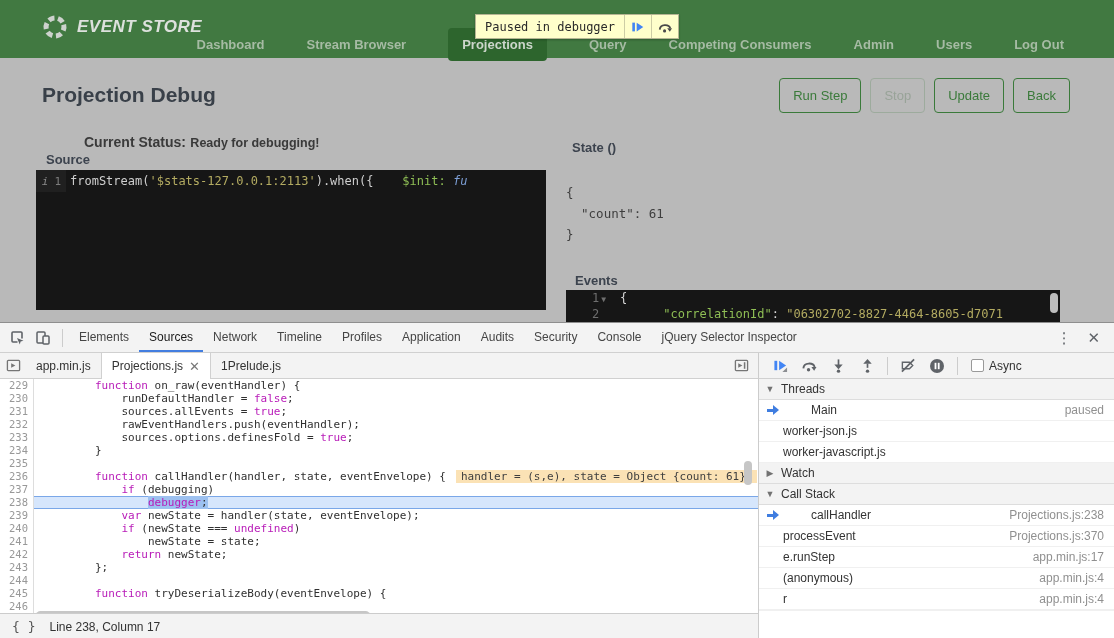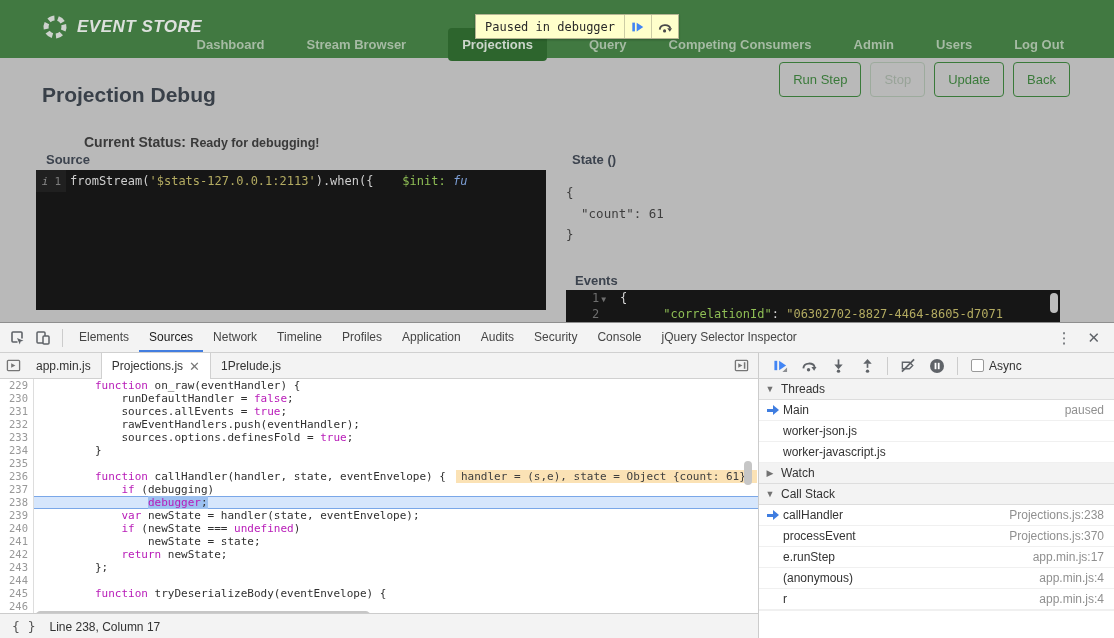--- a/index.html
+++ b/index.html
@@ -14,21 +14,21 @@
   .nav-item { color:#a6bba4; font-size:13px; font-weight:bold; cursor:pointer; white-space:nowrap; }
   .nav-item.active { background:#2d652d; color:#ccd6cb; padding:9px 14px; border-radius:4px; }
 
   
   .banner { position:absolute; left:475px; top:14px; height:25px; display:flex; align-items:stretch; background:#ffffcb; border:1px solid #b5b593; box-shadow:0 1px 2px rgba(0,0,0,.25); z-index:30; }
   .banner-text { font-family:"DejaVu Sans Mono", monospace; font-size:12px; color:#2a2a2a; display:flex; align-items:center; padding:0 9px; }
   .banner-btn { width:27px; display:flex; align-items:center; justify-content:center; border-left:1px solid #cdcda5; cursor:pointer; }
 
   
   .page-title { position:absolute; left:42px; top:83px; font-size:21px; font-weight:bold; color:#394049; }
-  .action-buttons { position:absolute; right:44px; top:62px; display:flex; gap:9px; }
+  .action-buttons { position:absolute; right:44px; top:78px; display:flex; gap:9px; }
   .btn { font-family:"Liberation Sans", sans-serif; font-size:13px; color:#3a7a3a; background:transparent; border:1px solid #3a7a3a; border-radius:4px; padding:9px 13px; cursor:pointer; }
   .btn.disabled { color:#98a398; border-color:#9dab9d; cursor:default; }
 
   .status-line { position:absolute; left:36px; top:133px; color:#3a3a3a;margin-left:48px; }
   .status-label { font-size:14px; font-weight:bold; }
   .status-value { font-size:12.5px; font-weight:bold; }
 
   .panel-label { position:absolute; font-size:13px; font-weight:bold; color:#3c434e; }
 
   
@@ -96,21 +96,21 @@
 
   
   .dt-statusbar { position:absolute; left:0; top:290px; width:758px; height:26px; background:#f3f3f3; border-top:1px solid #ccc; display:flex; align-items:center; }
   .pp-icon { font-family:"DejaVu Sans Mono", monospace; font-size:13px; color:#555; padding:0 14px 0 12px; cursor:pointer; }
   .cursor-pos { font-size:12px; color:#333; }
 
   
   .sidebar { position:absolute; left:758px; top:56px; width:356px; height:260px; background:#fff; border-left:1px solid #ccc; overflow:hidden; }
   .sec-header { height:21px; background:#f3f3f3; border-bottom:1px solid #ddd; display:flex; align-items:center; font-size:12px; color:#333; padding-left:6px; gap:6px; cursor:pointer; }
   .tri { color:#727272; font-size:9px; width:10px; text-align:center; }
-  .trow, .frow { height:21px; display:flex; align-items:center; font-size:12px; color:#333; border-bottom:1px solid #f0f0f0; padding:0 10px 0 8px; cursor:pointer; }
+  .trow, .frow { height:21px; display:flex; align-items:center; font-size:12px; color:#333; border-bottom:1px solid #f0f0f0; padding:0 10px 0 8px; cursor:pointer;gap:28px; }
   .rname { flex:1; padding-left:16px; white-space:nowrap; }
   .rright { color:#909090; font-size:12px; white-space:nowrap; }
   .cur-arrow { width:14px; height:10px; position:relative; flex:0 0 14px; }
   .cur-arrow::before { content:""; position:absolute; left:0; top:3.5px; width:7px; height:3px; background:#3f7de0; }
   .cur-arrow::after { content:""; position:absolute; left:6px; top:0; border-left:6px solid #3f7de0; border-top:5px solid transparent; border-bottom:5px solid transparent; }
   .trow .rname.w-arrow, .frow .rname.w-arrow { padding-left:2px; }
   .partial-row { height:8px; border-top:1px solid #f0f0f0; background:#fff; }
 
   svg { display:block; }
 </style>
@@ -173,21 +173,21 @@
 <div class="dark-editor src-editor">
   <div class="ed-line">
     <div class="ed-gutter">
       <span class="ann">i</span>
       <span>1</span>
     </div>
     <div class="ed-code"><span class="seg pl">fromStream(</span><span class="seg str">'$stats-127.0.0.1:2113'</span><span class="seg pl">).when({    </span><span class="seg grn">$init:</span><span class="seg blu"> fu</span></div>
   </div>
 </div>
 
-<div class="panel-label" style="left:572px; top:152px;">State ()</div>
+<div class="panel-label" style="left:572px; top:140px;">State ()</div>
 <div class="state-json"><div>{</div><div>  "count": 61</div><div>}</div></div>
 
 <div class="panel-label" style="left:575px; top:273px;">Events</div>
 <div class="dark-editor events-editor">
   <div class="ev-line">
     <div class="ev-gutter"><span>1</span><span class="fold">▼</span></div>
     <div class="ev-code">{</div>
   </div>
   <div class="ev-line">
     <div class="ev-gutter"><span>2</span><span class="fold" style="visibility:hidden">▼</span></div>

